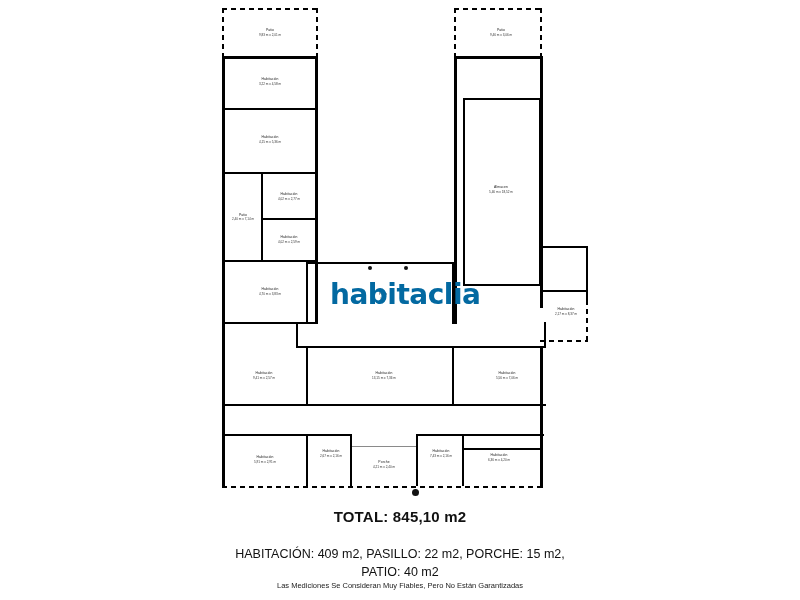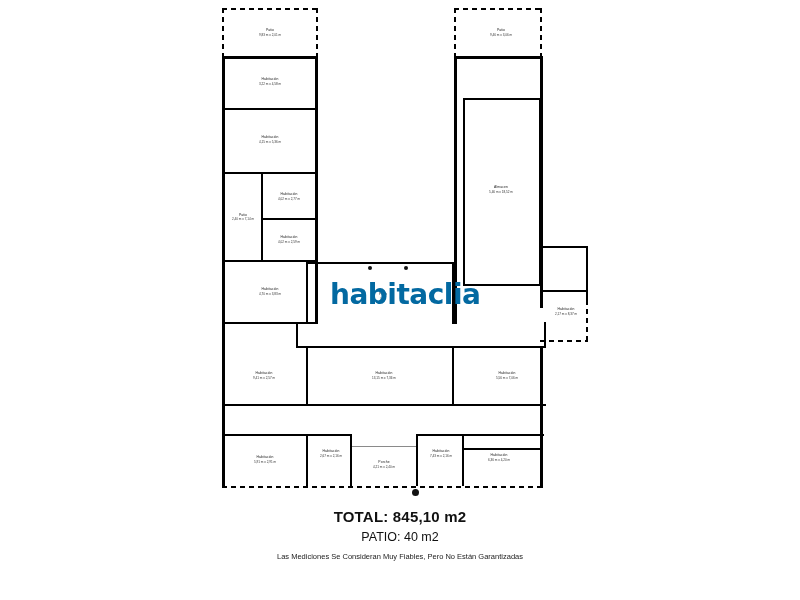--- a/index.html
+++ b/index.html
@@ -35,23 +35,23 @@
   .watermark{
     position:absolute;left:330px;top:278px;
     font-size:28px;font-weight:bold;color:#0369a1;
     letter-spacing:-0.5px;
     font-family:"DejaVu Sans", sans-serif;
     user-select:none;
   }
   #legend{
     position:absolute;left:0;top:508px;width:800px;text-align:center;
   }
-  #legend .total{font-size:15px;font-weight:bold;letter-spacing:.2px;margin-bottom:3px;}
+  #legend .total{font-size:15px;font-weight:bold;letter-spacing:.2px;margin-bottom:20px;}
   #legend .line{font-size:12.5px;line-height:1.45;}
-  #legend .note{font-size:7.5px;margin-top:6px;color:#222;}
+  #legend .note{font-size:7.5px;margin-top:0;color:#222;}
 </style>
 </head>
 <body>
 
 <div id="plan">
 
   <div class="dash-v" style="left:222px;top:8px;height:480px;"></div>
   <div class="dash-h" style="left:222px;top:8px;width:96px;"></div>
   <div class="dash-h" style="left:222px;top:486px;width:320px;"></div>
   <div class="dash-v" style="left:316px;top:8px;height:56px;"></div>
@@ -185,15 +185,16 @@
         <div class="rname">Habitación</div>
         <div class="rdim">6,36 m x 4,20 m</div>
       </div>
     </div>
 
   <div class="watermark">habitaclia</div>
 </div>
 
 <div id="legend">
   <div class="total">TOTAL: 845,10 m2</div>
+  <div class="line">HABITACIÓN: 409 m2, PASILLO: 22 m2, PORCHE: 15 m2,</div>
   <div class="line">PATIO: 40 m2</div>
   <div class="note">Las Mediciones Se Consideran Muy Fiables, Pero No Están Garantizadas</div>
 </div>
 
 </body></html>

